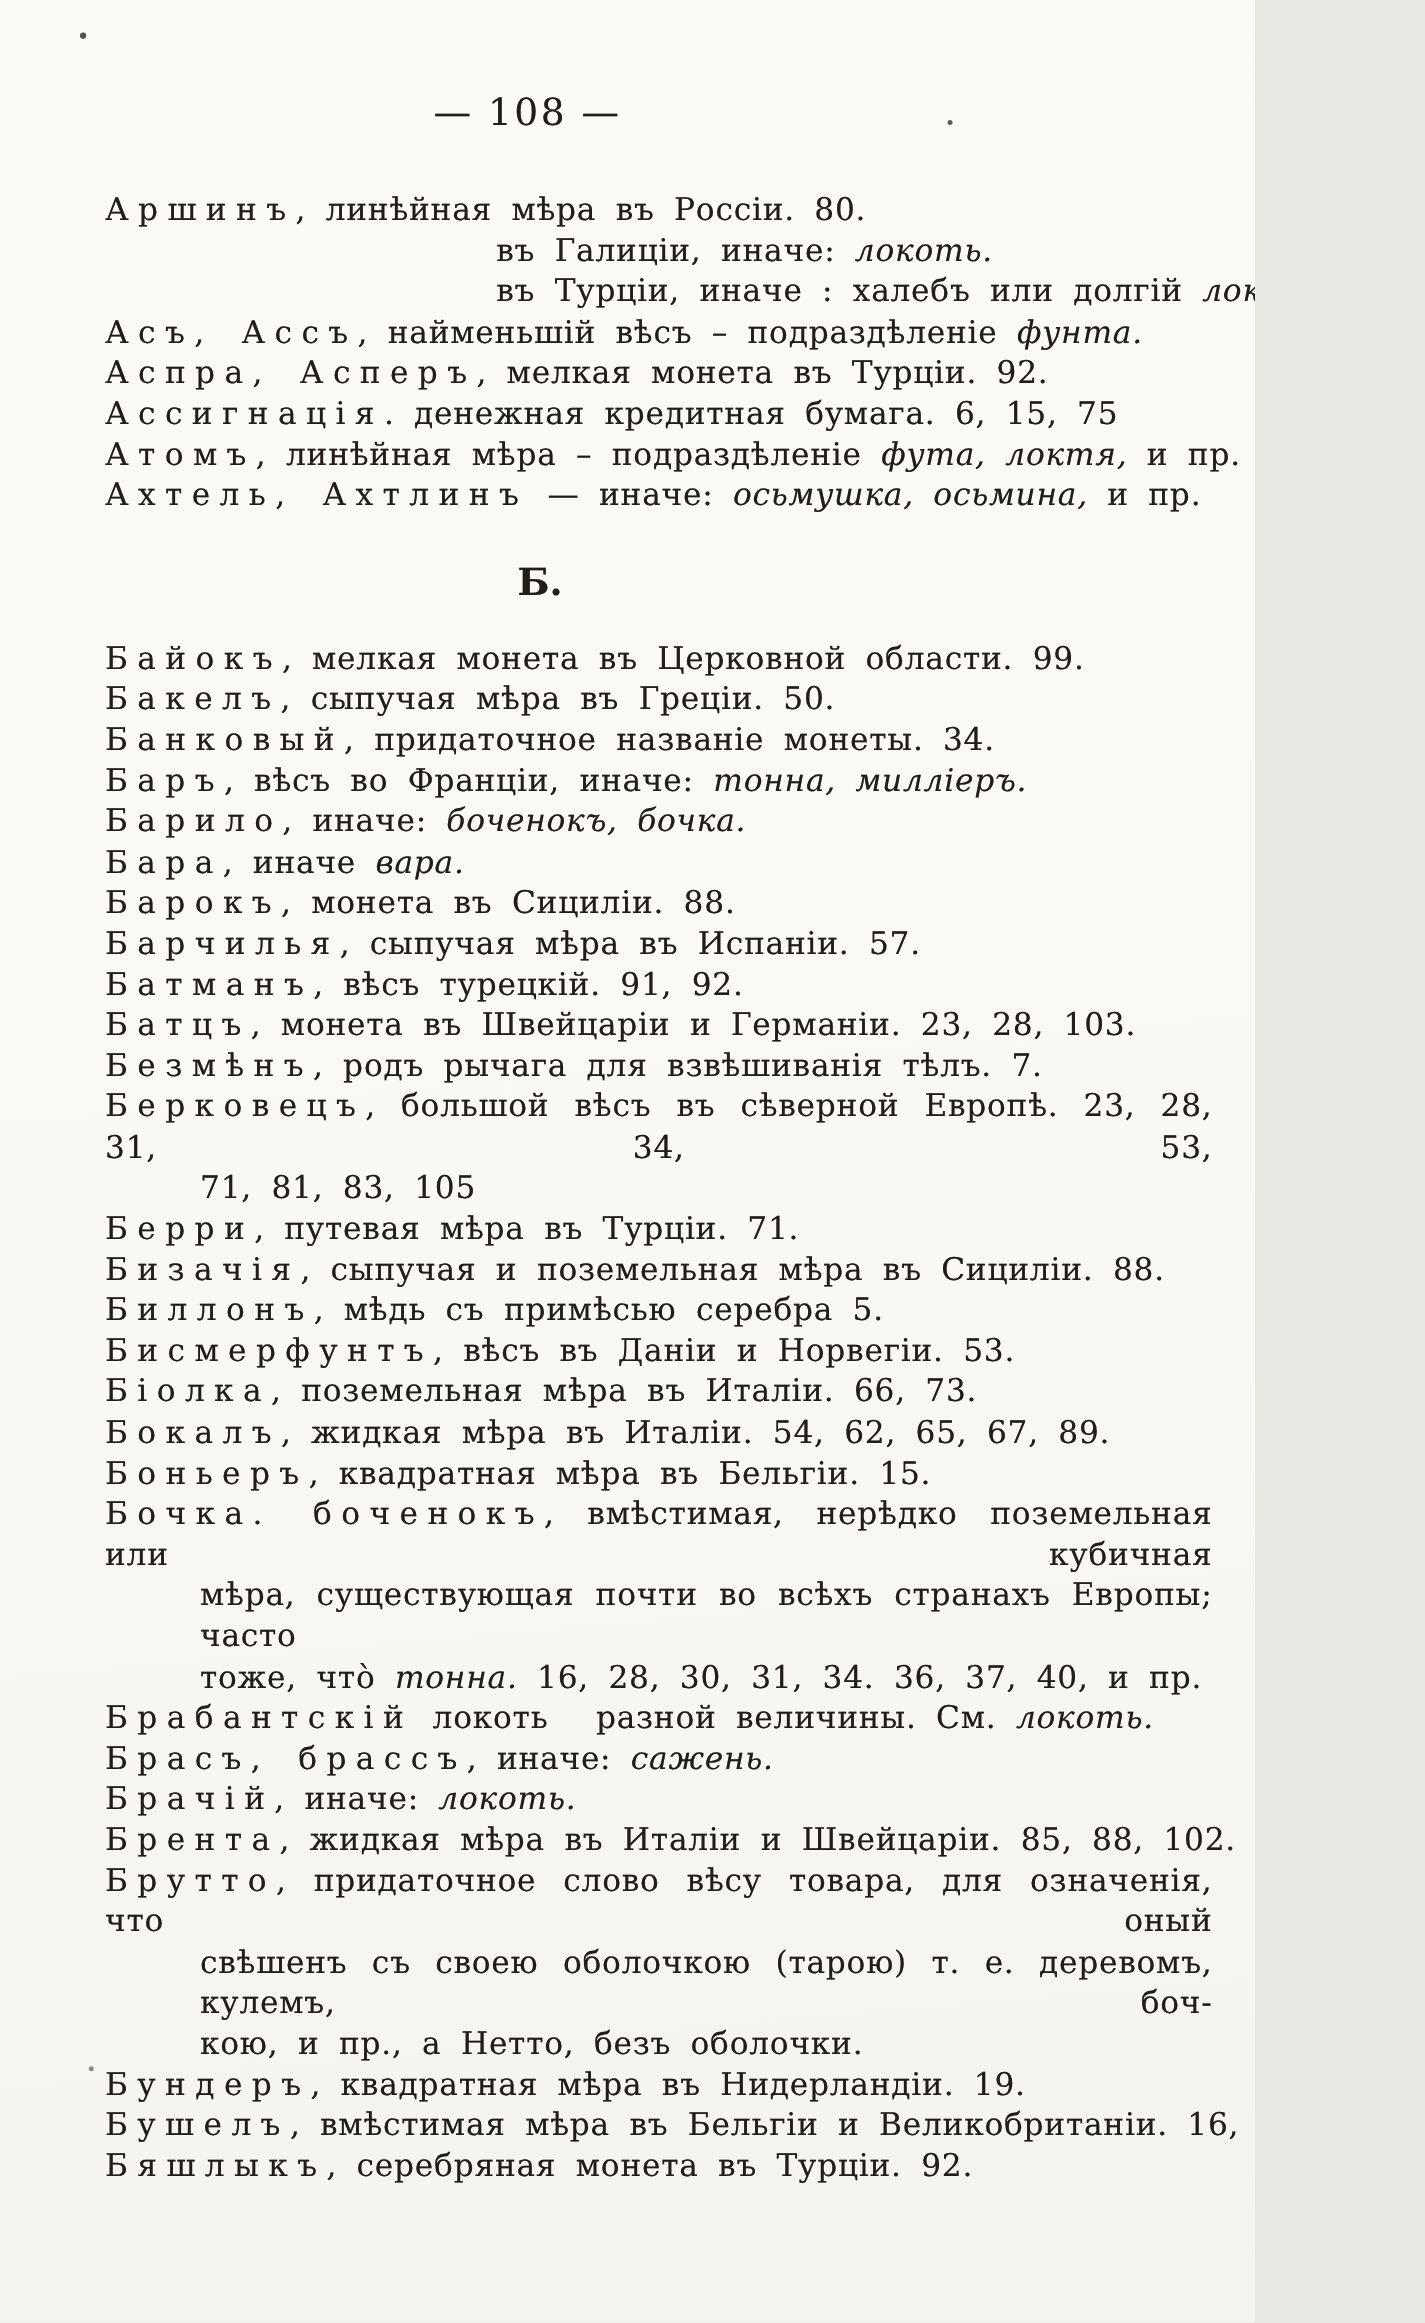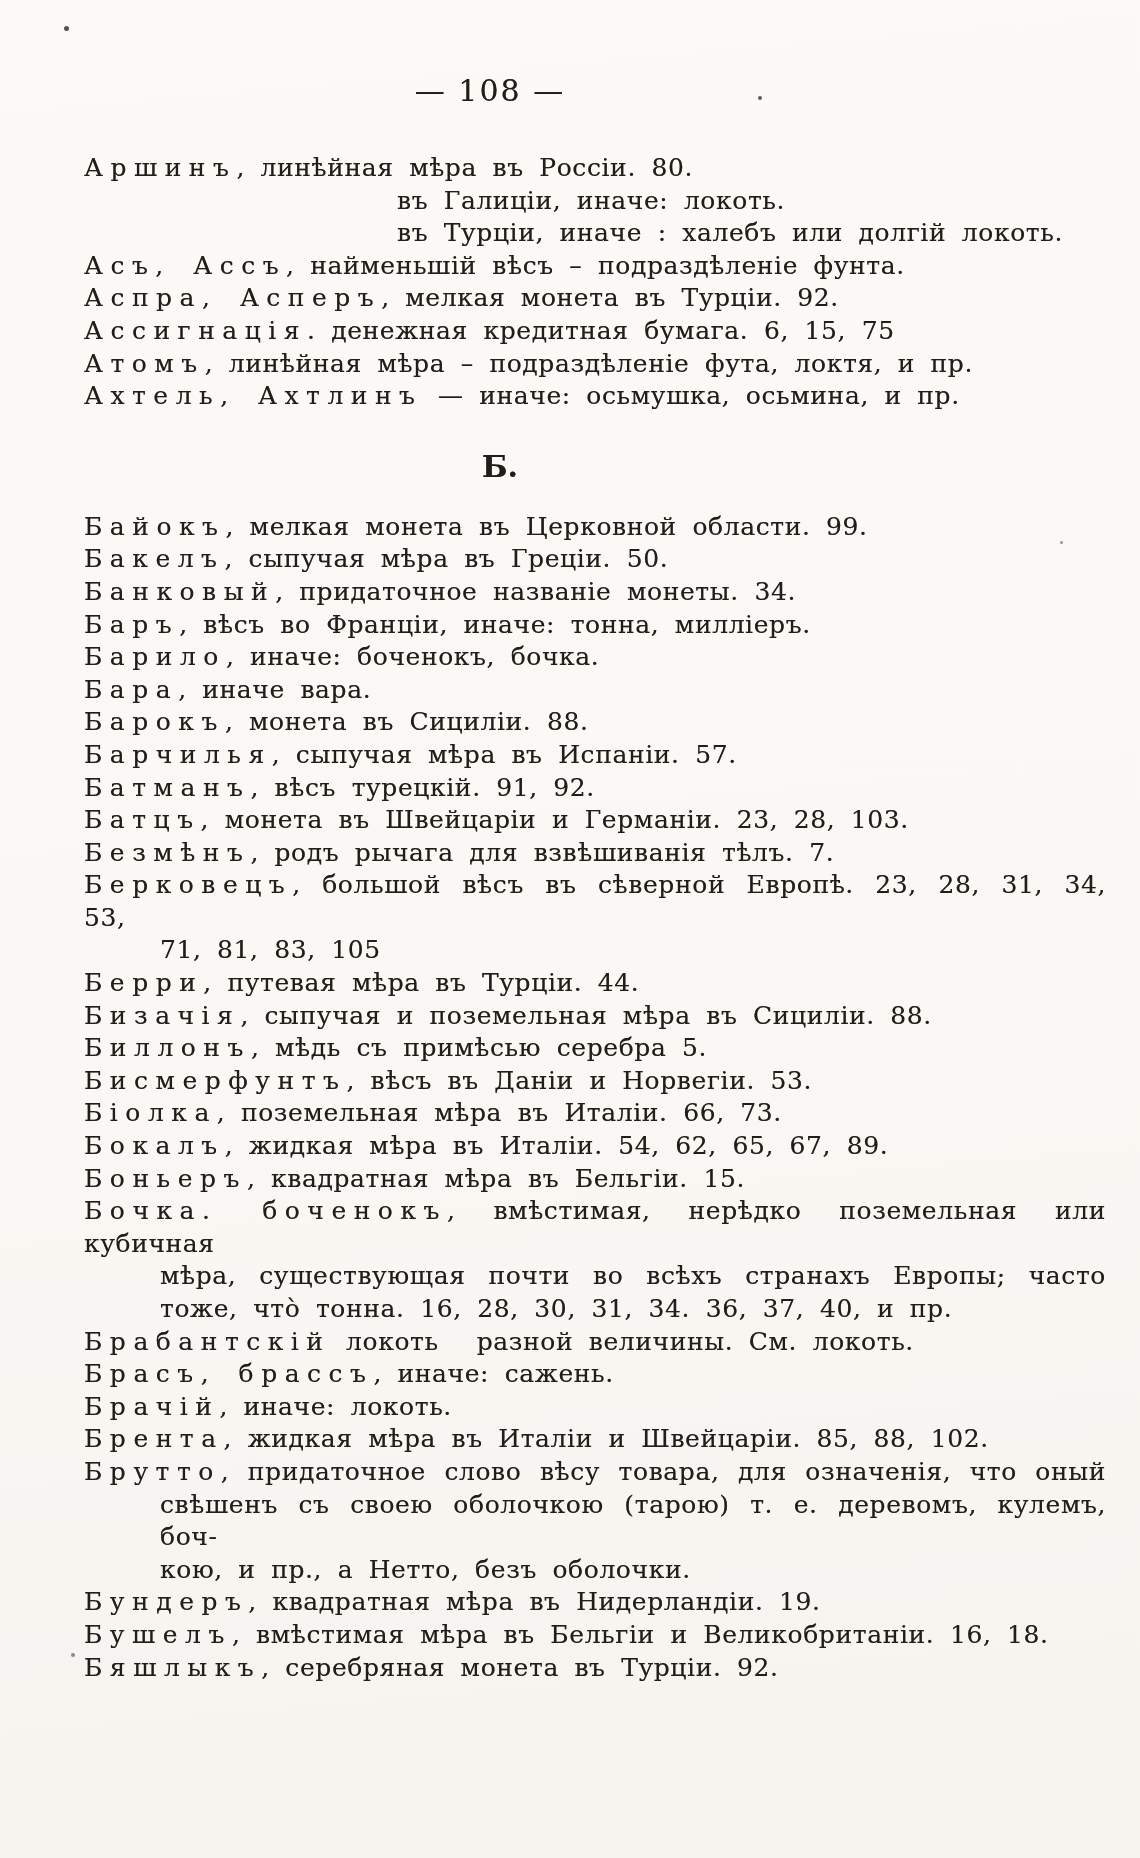--- a/index.html
+++ b/index.html
@@ -3,21 +3,21 @@
 <meta charset="utf-8">
 <style>
   html,body{margin:0;padding:0;}
   body{
     width:1140px;height:1858px;
     background:#e9e7e2;
     font-family:"DejaVu Serif","Liberation Serif",serif;
   }
   .page{
     position:relative;
-    width:1140px;height:1858px;
+    width:1004px;height:1858px;
     overflow:hidden;
     background:linear-gradient(175deg,#fbfaf6 0%,#f9f8f4 55%,#f4f3ee 100%);
     color:#211d19;
     text-shadow:0 0 .5px rgba(40,32,24,.55);
   }
   .page-header{
     padding-top:74px;
     text-align:center;
     position:relative;
     left:-80px;
@@ -37,21 +37,21 @@
     white-space:nowrap;
   }
   .line.just{
     white-space:normal;
     text-align:justify;
     text-align-last:justify;
   }
   .l-cont{margin-left:76px;}
   .l-deep{margin-left:313px;}
   .seg-hw{letter-spacing:.30em;}
-  .seg-i{}
+  .seg-i{font-style:italic;}
   .seg-gap{display:inline-block;width:38px;}
   .section-heading{
     font-size:30px;
     line-height:34px;
     font-weight:bold;
     text-align:center;
     position:relative;
     left:-95px;
     margin-top:37px;
     margin-bottom:27px;
@@ -129,21 +129,21 @@
           <div class="line"><span class="seg-hw">Батцъ</span><span class="seg-n">, монета въ Швейцаріи и Германіи. 23, 28, 103.</span></div>
         </div>
         <div class="entry">
           <div class="line"><span class="seg-hw">Безмѣнъ</span><span class="seg-n">, родъ рычага для взвѣшиванія тѣлъ. 7.</span></div>
         </div>
         <div class="entry">
           <div class="line  just"><span class="seg-hw">Берковецъ</span><span class="seg-n">, большой вѣсъ въ сѣверной Европѣ. 23, 28, 31, 34, 53,</span></div>
           <div class="line l-cont"><span class="seg-n">71, 81, 83, 105</span></div>
         </div>
         <div class="entry">
-          <div class="line"><span class="seg-hw">Берри</span><span class="seg-n">, путевая мѣра въ Турціи. 44.</span></div>
+          <div class="line"><span class="seg-hw">Берри</span><span class="seg-n">, путевая мѣра въ Турціи. 71.</span></div>
         </div>
         <div class="entry">
           <div class="line"><span class="seg-hw">Бизачія</span><span class="seg-n">, сыпучая и поземельная мѣра въ Сициліи. 88.</span></div>
         </div>
         <div class="entry">
           <div class="line"><span class="seg-hw">Биллонъ</span><span class="seg-n">, мѣдь съ примѣсью серебра 5.</span></div>
         </div>
         <div class="entry">
           <div class="line"><span class="seg-hw">Бисмерфунтъ</span><span class="seg-n">, вѣсъ въ Даніи и Норвегіи. 53.</span></div>
         </div>

